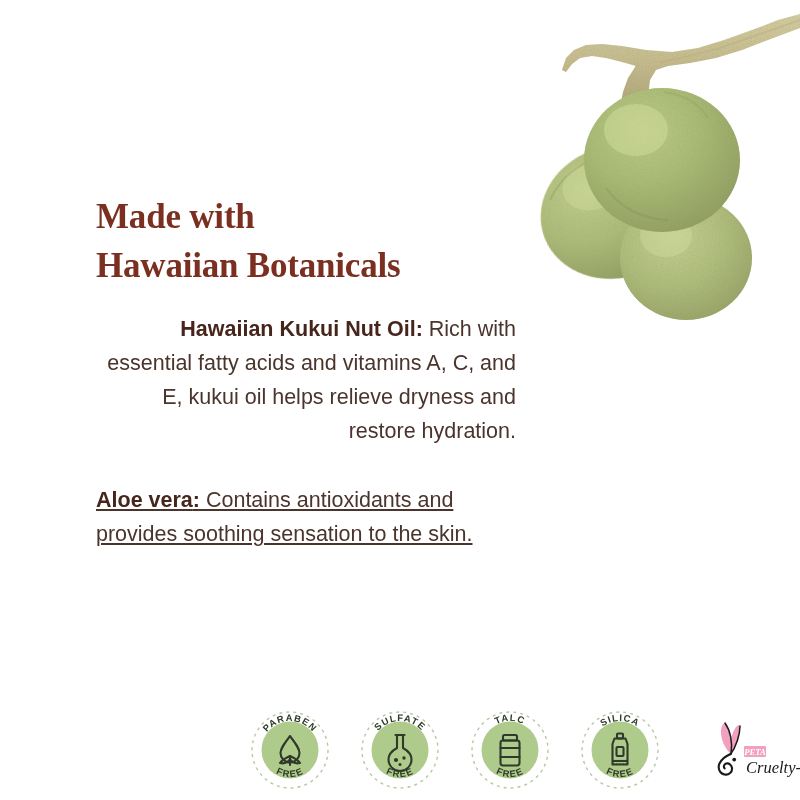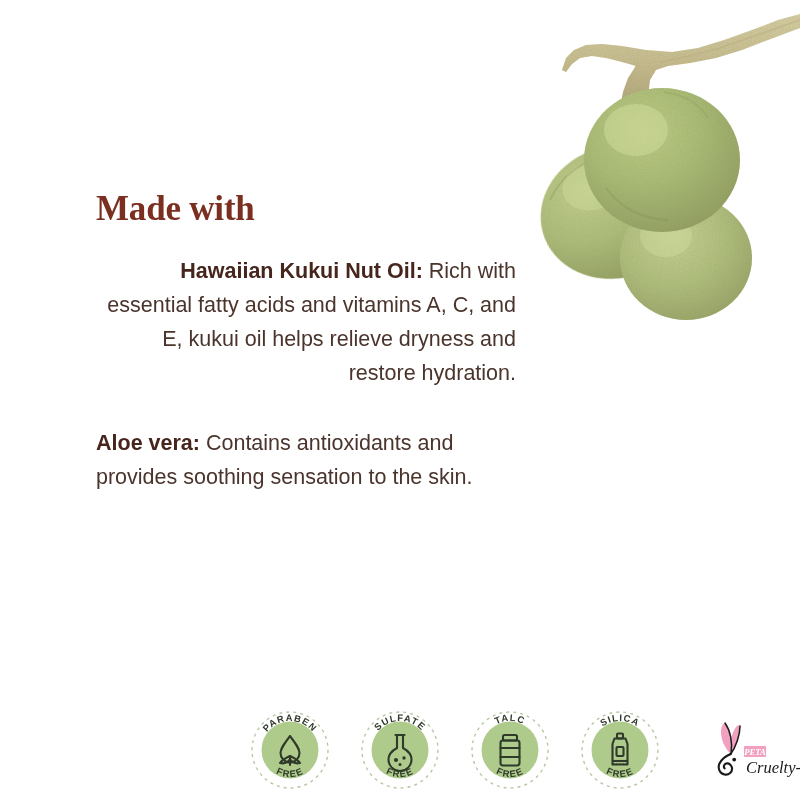--- a/index.html
+++ b/index.html
@@ -34,31 +34,31 @@
 
   #headline {
     font-family: "Liberation Serif", "DejaVu Serif", serif;
     font-weight: bold;
     font-size: 35px;
     line-height: 1.18;
     color: #7a2f20;
     letter-spacing: -0.2px;
     margin: 0;
   }
-  #headline .hl-line { display: block; }
+  #headline .hl-line { display: block; margin-top: 8px; }
 
   .para {
     font-family: "Liberation Sans", sans-serif;
     font-size: 21.5px;
     line-height: 1.58;
     color: #4a342c;
     margin: 0;
   }
   #para-kukui { margin-top: 26px; text-align: right; }
-  #para-aloe  { margin-top: 36px; }
+  #para-aloe  { margin-top: 36px; text-decoration: underline; }
   .para-lead {
     font-weight: bold;
     color: #46251c;
   }
 
   
   #badge-strip {
     position: absolute;
     left: 248px;
     top: 706px;
@@ -159,20 +159,21 @@
       <path d="M96 188 q22 30 62 32" stroke="#7d8c51" stroke-width="2.2" fill="none" opacity="0.26"></path>
       <path d="M154 92 q30 4 44 26" stroke="#8b9a5e" stroke-width="2" fill="none" opacity="0.3"></path>
     </g>
   </svg>
 </div>
 
 <div id="copy-block">
 
   <h1 id="headline">
     <span class="hl-line">Made with</span>
+    <span class="hl-line">Hawaiian Botanicals</span>
   </h1>
 
   <p class="para" id="para-kukui">
     <span class="para-lead">Hawaiian Kukui Nut Oil</span><span class="para-lead">: </span><span>Rich with essential fatty acids and vitamins A, C, and E, kukui oil helps relieve dryness and restore hydration.</span>
   </p>
 
   <p class="para" id="para-aloe">
     <span class="para-lead">Aloe vera</span><span class="para-lead">: </span><span>Contains antioxidants and provides soothing sensation to the skin.</span>
   </p>
 

